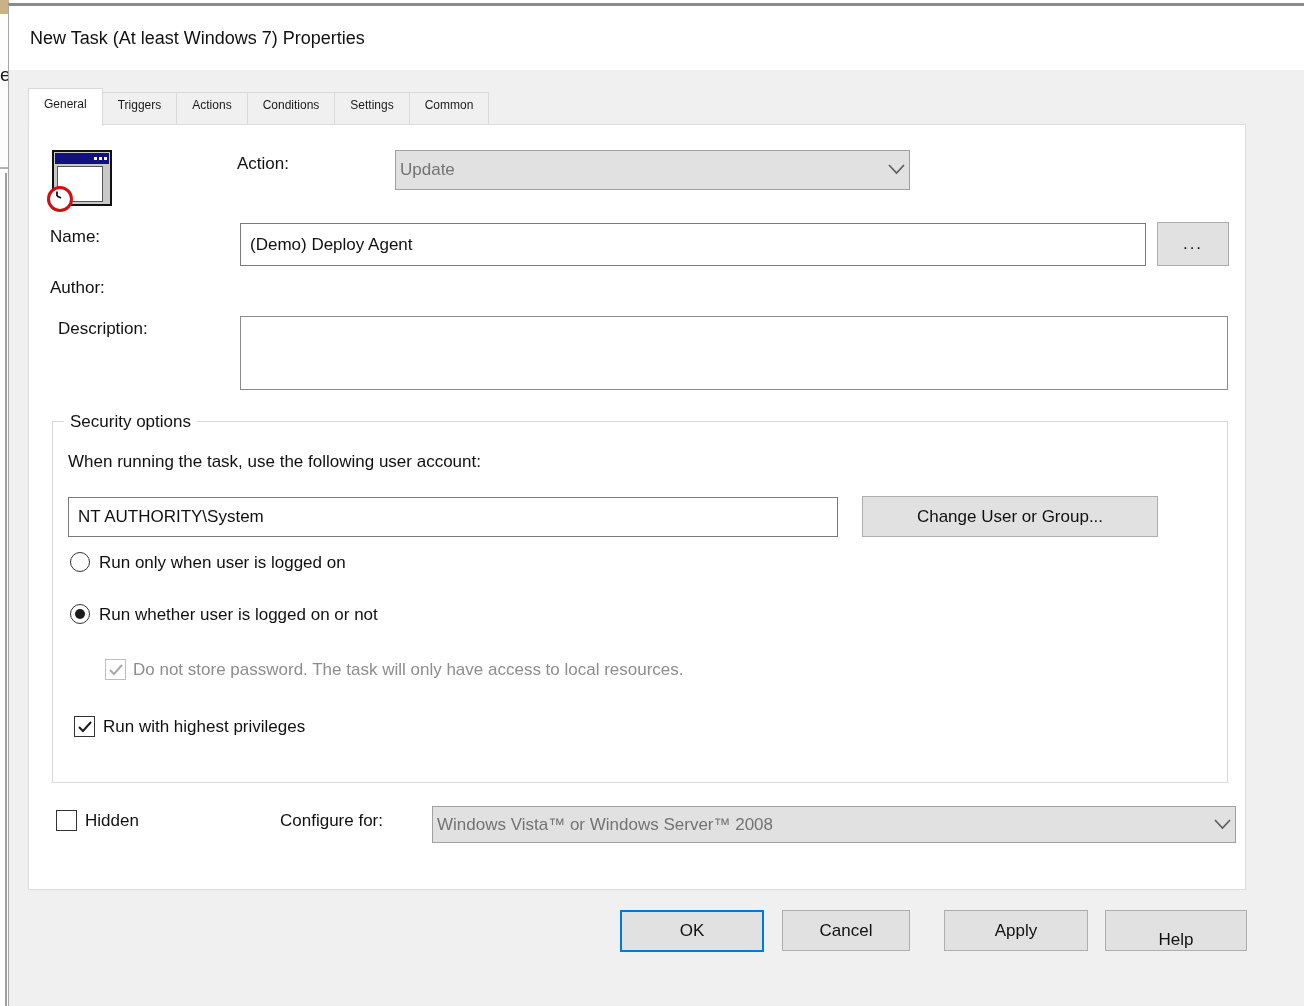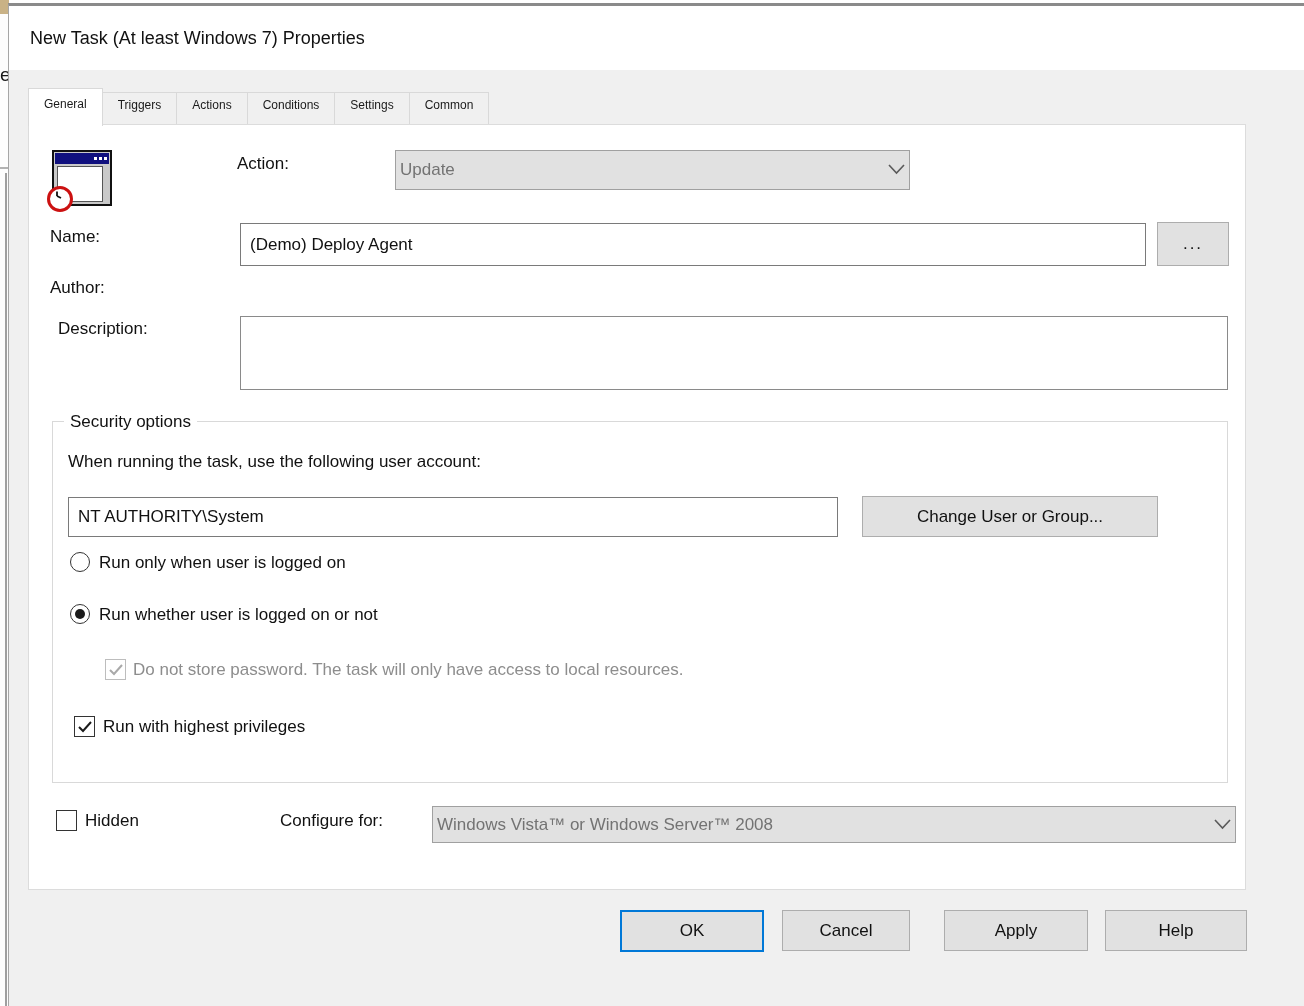--- a/index.html
+++ b/index.html
@@ -179,17 +179,17 @@
 
   <div class="btn default" style="left:620px;top:910px;width:144px;height:42px;">
     <span>OK</span>
   </div>
   <div class="btn" style="left:782px;top:910px;width:128px;height:41px;">
     <span>Cancel</span>
   </div>
   <div class="btn" style="left:944px;top:910px;width:144px;height:41px;">
     <span>Apply</span>
   </div>
-  <div class="btn" style="left:1105px;top:910px;width:142px;height:41px;">
+  <div class="btn" style="left:1105px;top:910px;width:142px;height:41px;align-items:flex-end;">
     <span>Help</span>
   </div>
 
 </div>
 
 </body></html>

